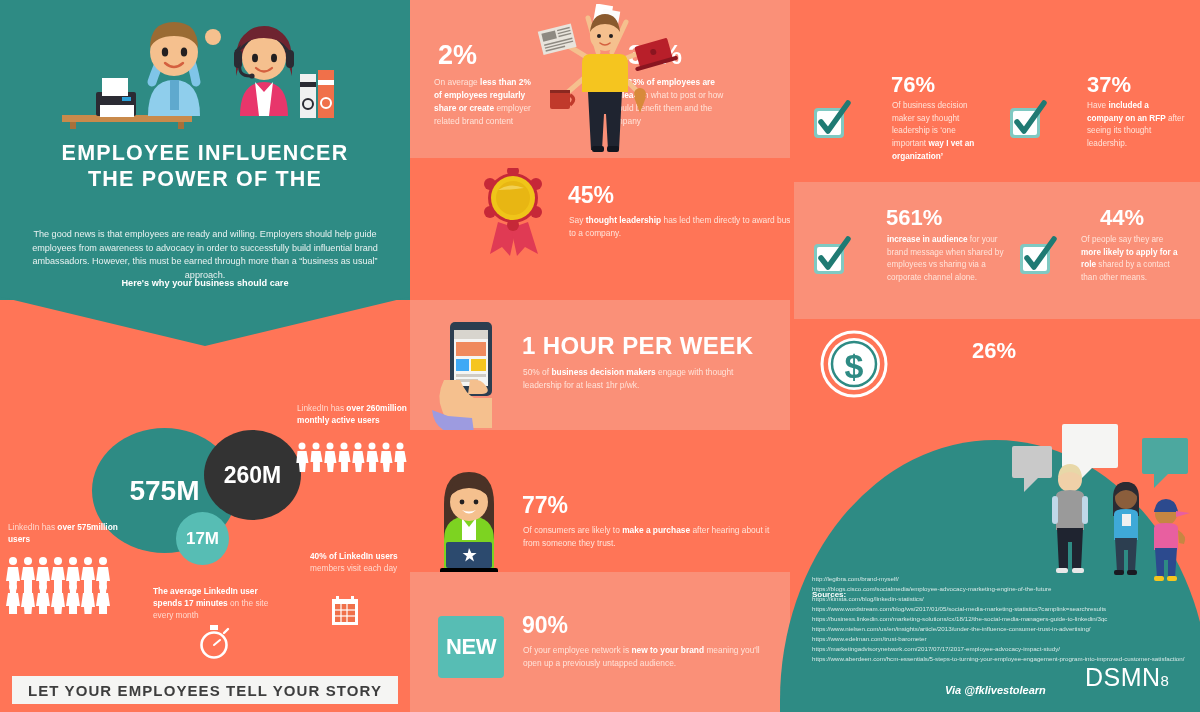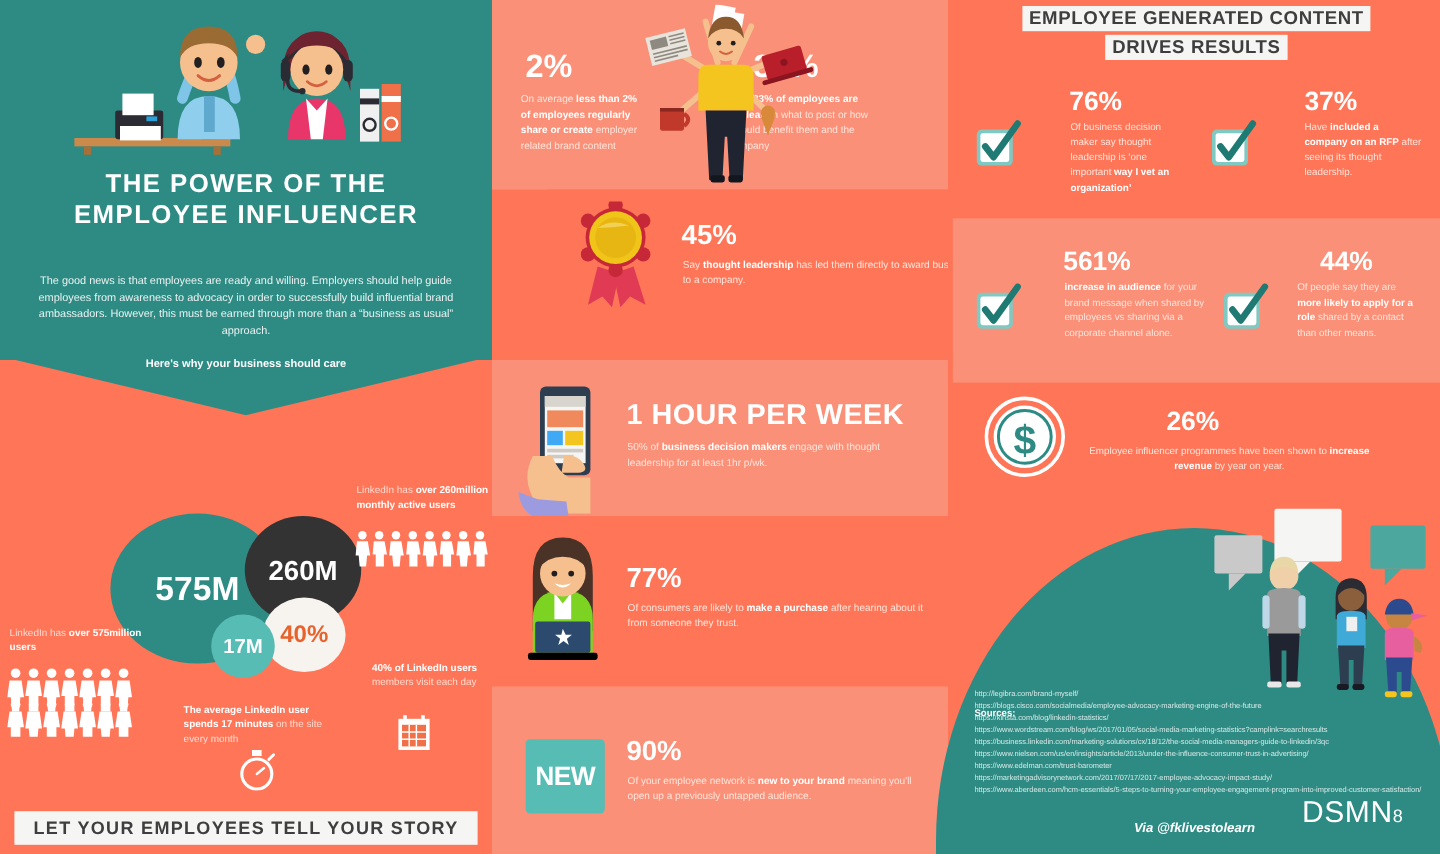--- a/index.html
+++ b/index.html
@@ -33,21 +33,21 @@
   .hero-p1 {
     position: absolute; left: 28px; top: 196px; width: 354px;
     text-align: center; color: #E9F2F1; font-size: 9.1px; line-height: 1.5;
   }
   .hero-p2 {
     position: absolute; left: 25px; top: 228px; width: 360px;
     text-align: center; color: #E9F2F1; font-size: 9.1px; line-height: 1.5;
   }
   .hero-cta {
     position: absolute; left: 28px; top: 278px; width: 354px;
-    text-align: center; color: #fff; font-size: 9.2px; font-weight: bold; margin-top: 20px;
+    text-align: center; color: #fff; font-size: 9.2px; font-weight: bold;
   }
 
   .li-title {
     position: absolute; left: 0; top: 368px; width: 410px; text-align: center;
     color: #fff; font-size: 18px; font-weight: bold; letter-spacing: 1.6px;
   }
 
   .bubble { position: absolute; border-radius: 50%; display: flex; align-items: center; justify-content: center; font-weight: bold; }
   .b575 { left: 92px; top: 428px; width: 145px; height: 125px; background: #2E8B84; color: #fff; font-size: 28px; }
   .b260 { left: 204px; top: 430px; width: 97px; height: 90px; background: #333333; color: #fff; font-size: 23px; }
@@ -72,21 +72,21 @@
   }
 
   
   .mid-col { position: absolute; left: 410px; top: 0; width: 380px; height: 712px; }
   .band { position: absolute; left: 0; width: 380px; }
   .band.light { background: #FA9078; }
   .band.dark  { background: #FF7557; }
   .m-b1 { top: 0;   height: 158px; }
   .m-b2 { top: 158px; height: 142px; margin-left: 46px; }
   .m-b3 { top: 300px; height: 130px; }
-  .m-b4 { top: 430px; height: 178px; }
+  .m-b4 { top: 454px; height: 178px; }
   .m-b5 { top: 572px; height: 140px; }
 
   .stat-num { color: #fff; font-weight: bold; }
   .stat-txt { color: #FFE3D9; font-size: 8.4px; line-height: 1.55; }
   .stat-txt b { color: #fff; }
 
   .s2-num { position: absolute; left: 28px; top: 40px; font-size: 27px; }
   .s2-txt { position: absolute; left: 24px; top: 76px; width: 100px; }
   .s33-num { position: absolute; left: 218px; top: 40px; font-size: 27px; }
   .s33-txt { position: absolute; left: 197px; top: 76px; width: 118px; }
@@ -210,30 +210,29 @@
 
       <rect x="300" y="66" width="16" height="44" fill="#F0F0F0"></rect>
       <rect x="300" y="74" width="16" height="5" fill="#2B2B33"></rect>
       <circle cx="308" cy="96" r="5" fill="none" stroke="#2B2B33" stroke-width="2"></circle>
       <rect x="318" y="62" width="16" height="48" fill="#F0704A"></rect>
       <rect x="318" y="72" width="16" height="5" fill="#FFFFFF"></rect>
       <circle cx="326" cy="95" r="5" fill="none" stroke="#FFFFFF" stroke-width="2"></circle>
     </svg>
 
     <div class="hero-title">
+      <div>EMPLOYEE INFLUENCER</div>
       <div>THE POWER OF THE</div>
-      <div>EMPLOYEE INFLUENCER</div>
     </div>
     <div class="hero-p2">The good news is that employees are ready and willing. Employers should help guide employees from awareness to advocacy in order to successfully build influential brand ambassadors. However, this must be earned through more than a “business as usual” approach.</div>
     <div class="hero-cta">Here's why your business should care</div>
 
 
     <div class="bubble b575">575M</div>
     <div class="bubble b260">260M</div>
-    <div class="bubble b40">40%</div>
     <div class="bubble b17">17M</div>
 
     <div class="cap cap-575">
       <span>LinkedIn has </span><b>over 575million users</b>
     </div>
     <div class="cap cap-260">
       <span>LinkedIn has </span><b>over 260million monthly active users</b>
     </div>
     <div class="cap cap-17">
       <b>The average LinkedIn user spends 17 minutes</b><span> on the site every month</span>
@@ -485,24 +484,20 @@
 
     <div class="band light m-b5">
       <div class="new-box">NEW</div>
       <div class="stat-num s90-num">90%</div>
       <div class="stat-txt s90-txt"><span>Of your employee network is </span><b>new to your brand</b><span> meaning you'll open up a previously untapped audience.</span></div>
     </div>
   </div>
 
   <div class="right-col">
 
-    <div class="egc-title">
-      <span>EMPLOYEE GENERATED CONTENT</span><br>
-      <span>DRIVES RESULTS</span>
-    </div>
 
     <svg class="checkbox-ic c52-box" viewBox="0 0 40 40">
       <rect x="2" y="8" width="30" height="30" rx="4" fill="#7FC9C2"></rect>
       <rect x="5" y="11" width="24" height="24" rx="2" fill="#FFFFFF"></rect>
       <path d="M9 22 l7 9 l20 -28" stroke="#1F7A73" stroke-width="5.5" fill="none" stroke-linecap="round" stroke-linejoin="round"></path>
     </svg>
     <div class="r-num n52">76%</div>
     <div class="r-txt t52"><span>Of business decision maker say thought leadership is ‘one important </span><b>way I vet an organization’</b></div>
 
     <svg class="checkbox-ic c37-box" viewBox="0 0 40 40">
@@ -532,21 +527,20 @@
     <div class="r-txt t44"><span>Of people say they are </span><b>more likely to apply for a role</b><span> shared by a contact than other means.</span></div>
 
     <div class="r-band-26"></div>
     <svg style="position:absolute;left:30px;top:330px;width:68px;height:68px" viewBox="0 0 68 68">
       <circle cx="34" cy="34" r="32" fill="none" stroke="#FFFFFF" stroke-width="3"></circle>
       <circle cx="34" cy="34" r="26" fill="#FFFFFF"></circle>
       <circle cx="34" cy="34" r="22" fill="none" stroke="#2E8B84" stroke-width="2.5"></circle>
       <text x="34" y="48" font-family="Liberation Sans, sans-serif" font-size="34" font-weight="bold" fill="#2E8B84" text-anchor="middle">$</text>
     </svg>
     <div class="r-num n26">26%</div>
-    <div class="r-txt t26"><span>Employee influencer programmes have been shown to </span><b>increase revenue</b><span> by year on year.</span></div>
 
     <div class="teal-blob"></div>
 
     <svg style="position:absolute;left:220px;top:420px;width:190px;height:170px" viewBox="0 0 190 170">
       <g>
         <rect x="2" y="26" width="40" height="32" rx="2" fill="#C9C9C9"></rect>
         <path d="M14 58 l0 14 l14 -14z" fill="#C9C9C9"></path>
       </g>
       <g>
         <rect x="52" y="4" width="56" height="44" rx="2" fill="#F5F5F3"></rect>

